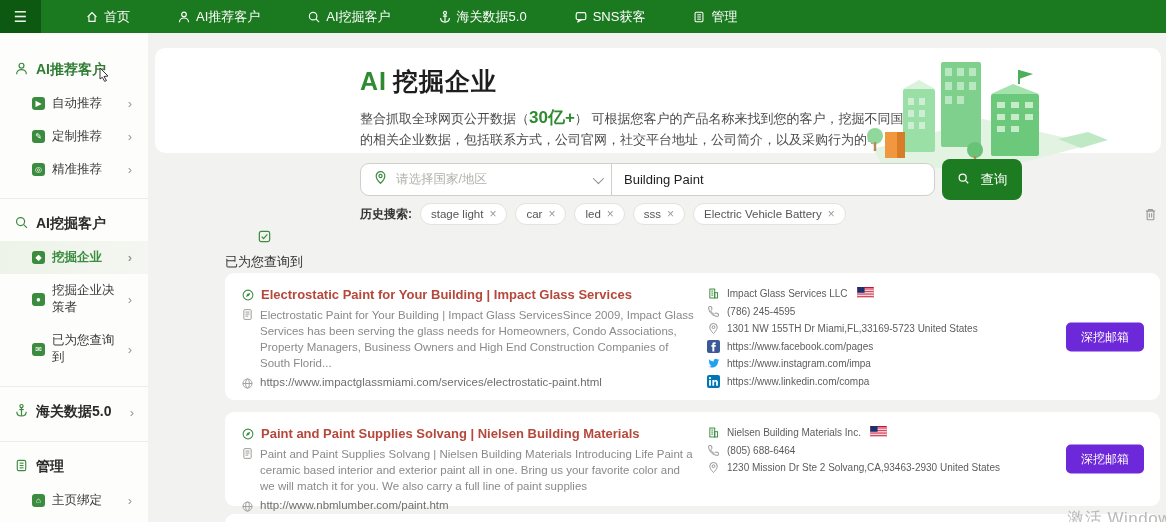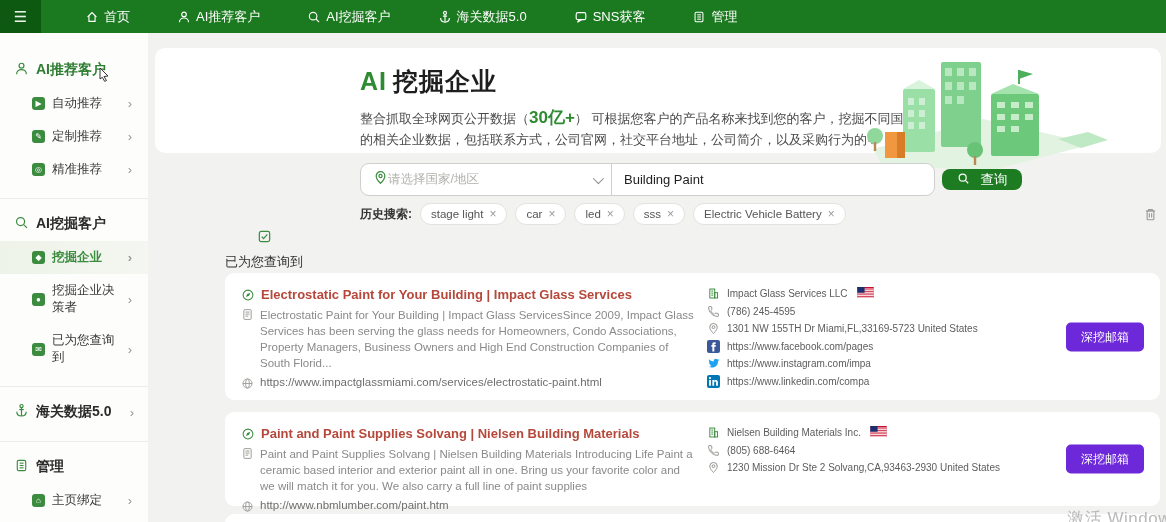--- a/index.html
+++ b/index.html
@@ -33,26 +33,26 @@
   .hero { position:absolute; left:7px; top:15px; right:5px; height:105px; background:#fff; border-radius:10px; }
   .hero-text { position:absolute; left:205px; top:17px; width:560px; }
   .hero-title { font-size:25px; font-weight:bold; color:#1e1e1e; letter-spacing:1px; }
   .hero-title .ai { color:#2e8b31; margin-right:6px; }
   .hero-desc { margin-top:9px; font-size:13px; color:#4a4a4a; line-height:21px; }
   .hero-desc .big { color:#2e8b31; font-weight:bold; font-size:17px;margin-top:25px; }
   .illustration { position:absolute; right:48px; top:-4px; }
 
   .search-row { position:absolute; left:212px; top:130px; height:33px; display:flex; align-items:center; }
   .search-box { display:flex; align-items:center; width:575px; height:33px; background:#fff; border:1px solid #cfcfcb; border-radius:9px; }
-  .country-select { display:flex; align-items:center; gap:0; width:250px; height:100%; padding:0 10px 0 12px; cursor:pointer; }
+  .country-select { display:flex; align-items:center; gap:8px; width:250px; height:100%; padding:0 10px 0 12px; cursor:pointer; }
   .country-ph { color:#b0b0ac; font-size:12.5px; flex:1; }
   .chev-down { width:8px; height:8px; border-right:1.5px solid #888; border-bottom:1.5px solid #888; transform:rotate(45deg) translateY(-2px); }
   .search-divider { width:1px; height:33px; background:#cfcfcb; }
   .keyword-input { flex:1; height:100%; border:none; outline:none; background:transparent; font-size:13px; color:#222; padding:0 12px; font-family:inherit; border-radius:0 9px 9px 0;}
-  .query-btn { margin-left:7px; width:80px; height:21px; background:#1d7c21; color:#fff; border:none; border-radius:8px; font-size:13.5px; display:flex; align-items:center; justify-content:center; gap:11px; cursor:pointer; font-family:inherit; }
+  .query-btn { margin-left:7px; width:80px; height:41px; background:#1d7c21; color:#fff; border:none; border-radius:8px; font-size:13.5px; display:flex; align-items:center; justify-content:center; gap:11px; cursor:pointer; font-family:inherit; }
 
   .history-row { position:absolute; left:212px; top:170px; right:8px; height:22px; display:flex; align-items:center; gap:8px; }
   .history-label { font-size:12px; font-weight:bold; color:#333; }
   .tag { display:flex; align-items:center; gap:6px; background:#fff; border:1px solid #e3e3e0; border-radius:11px; padding:3px 10px; font-size:11.5px; color:#555; cursor:pointer;}
   .tag .x { color:#999; font-size:12px; cursor:pointer; }
   .trash-btn { margin-left:auto; cursor:pointer; display:flex; }
 
   .result-info { position:absolute; left:77px; top:196px; display:flex; align-items:center; gap:6px; font-size:13px; color:#333;flex-direction:column; }
   .result-info .cnt { color:#f08519; font-weight:normal; font-size:16.5px; margin:0 2px; }
 

